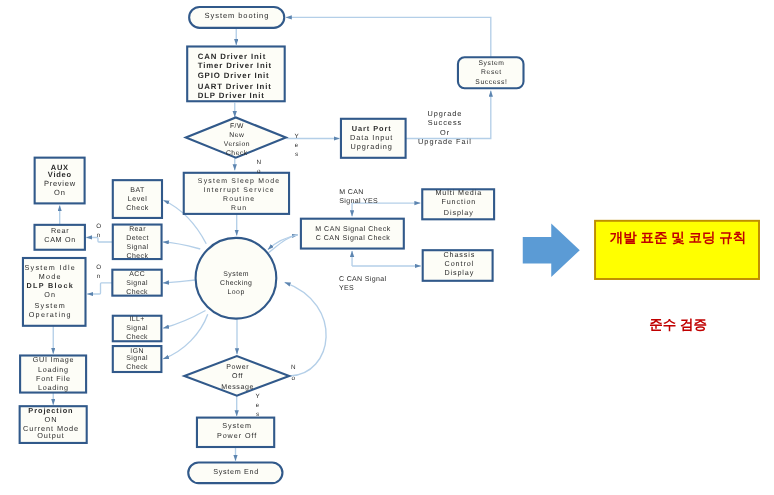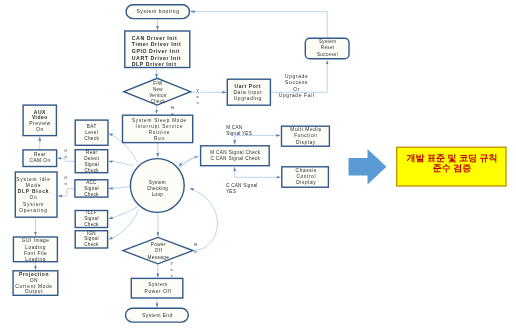--- a/index.html
+++ b/index.html
@@ -130,15 +130,15 @@
       <div class="tx" style="font-size: 4.8px; line-height: 5.5px; letter-spacing: 0.45px; left: 142.225px; top: 312.75px;"><div>System End</div></div>
       <div class="tx" style="font-size: 4.2px; line-height: 5.9px; left: 196.3px; top: 88.15px;"><div>Y</div><div>e</div><div>s</div></div>
       <div class="tx" style="font-size: 4.2px; line-height: 6.2px; left: 171px; top: 104.8px;"><div>N</div><div>o</div></div>
       <div class="tx" style="font-size: 4.9px; line-height: 6.2px; letter-spacing: 0.65px; left: 278.725px; top: 74.2px;"><div>Upgrade</div><div>Success</div><div>Or</div><div>Upgrade Fail</div></div>
       <div class="tx" style="font-size: 4.7px; line-height: 6.2px; text-align: left; letter-spacing: 0.22px; left: 226.2px; top: 124.6px;"><div>M CAN</div><div>Signal YES</div></div>
       <div class="tx" style="font-size: 4.7px; line-height: 6.1px; text-align: left; letter-spacing: 0.22px; left: 226px; top: 182.9px;"><div>C CAN Signal</div><div>YES</div></div>
       <div class="tx" style="font-size: 4.2px; line-height: 5.9px; left: 64.1px; top: 147.6px;"><div>O</div><div>n</div></div>
       <div class="tx" style="font-size: 4.2px; line-height: 6.1px; left: 64.1px; top: 175.1px;"><div>O</div><div>n</div></div>
       <div class="tx" style="font-size: 4.2px; line-height: 6.4px; left: 194px; top: 242.1px;"><div>N</div><div>o</div></div>
       <div class="tx" style="font-size: 4.2px; line-height: 6.2px; left: 170.3px; top: 260.8px;"><div>Y</div><div>e</div><div>s</div></div>
-      <div class="tx" style="font-size: 9px; line-height: 9.6px; color: rgb(192, 0, 0); font-weight: bold; left: 406.5px; top: 154.4px;"><div style="font-weight: bold;">개발 표준 및 코딩 규칙</div><div style="font-weight: bold;">준수 검증</div></div>
+      <div class="tx" style="font-size: 9px; line-height: 9.6px; color: rgb(192, 0, 0); font-weight: bold; left: 406.5px; top: 154.4px;"><div style="font-weight: bold;">개발 표준 및 코딩 규칙</div><div style="font-weight: bold; margin-top: 48px;">준수 검증</div></div>
     </div>
 </div>
 
 </body></html>

